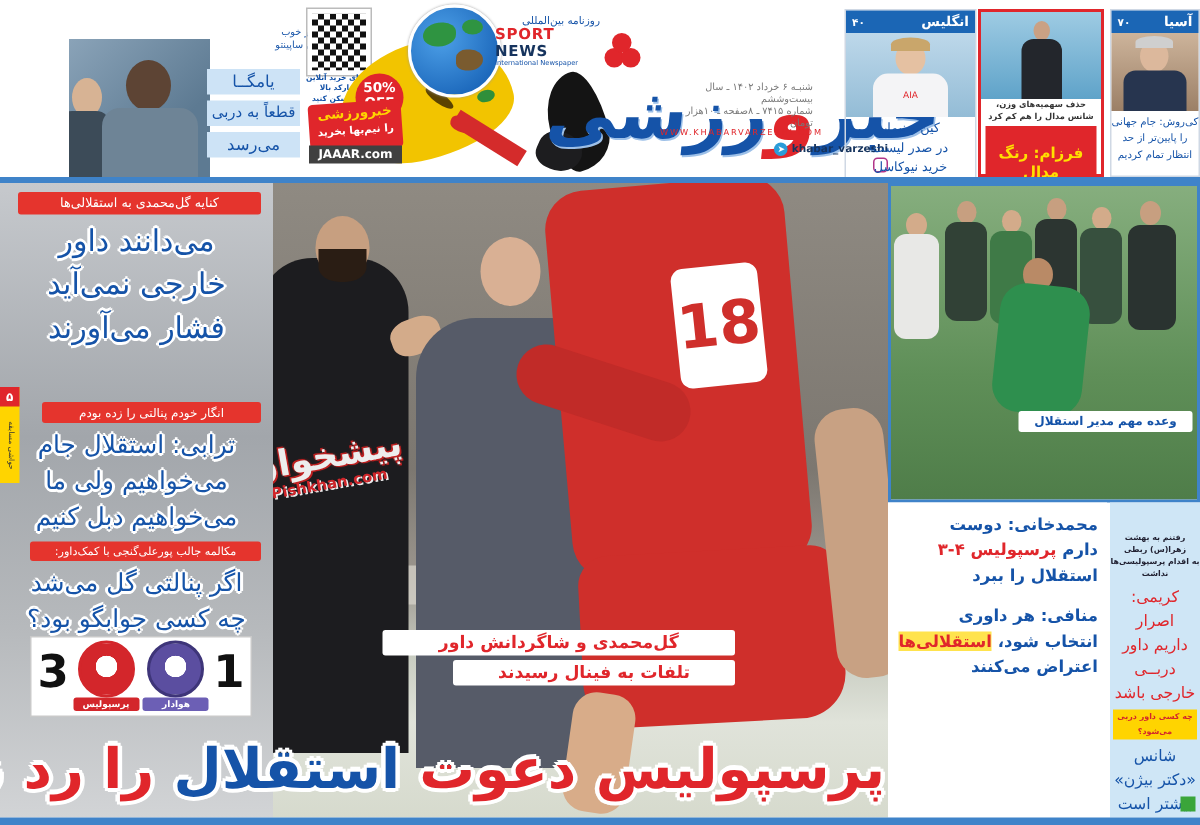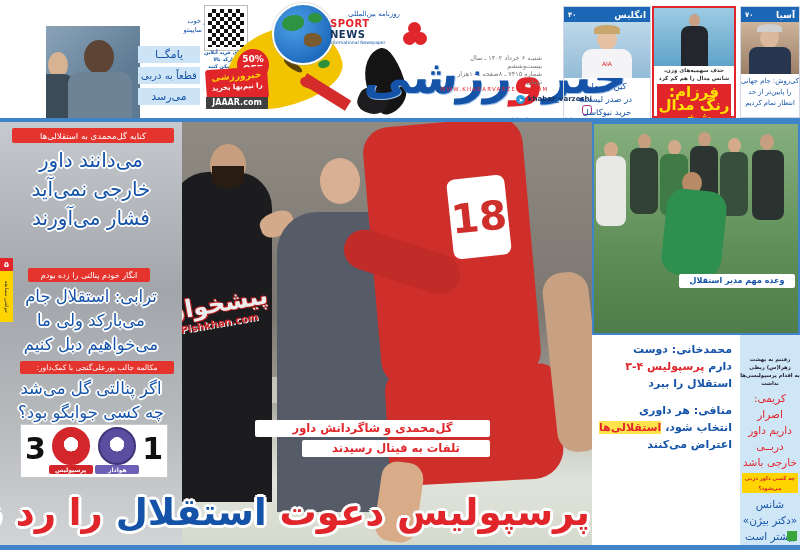--- a/index.html
+++ b/index.html
@@ -134,21 +134,21 @@
 
   <div class="abs" style="left:652px;top:6px;width:84px;height:112px;border:2px solid #e0262b;background:#fff;box-sizing:border-box;">
     <div class="photo" style="position:relative;height:58px;background:linear-gradient(180deg,#9ecbe3,#5fa3c9);">
       <div class="figure-head" style="left:35px;top:6px;width:11px;height:13px;background:#caa184;"></div>
       <div class="abs" style="left:27px;top:18px;width:27px;height:40px;background:#23262c;border-radius:8px 8px 0 0;"></div>
     </div>
     <div class="ctr" style="font-size:5.5px;line-height:7.5px;color:#333;font-weight:bold;padding-top:1px;">
       <div>حذف سهمیه‌های وزن،</div>
       <div>شانس مدال را هم کم کرد</div>
     </div>
-    <div class="ctr" style="margin:2px 3px 0 3px;background:#e0262b;color:#ffe000;font-weight:bold;font-size:15px;line-height:13px;padding:2px 0;">
+    <div class="ctr" style="margin:2px 3px 0 3px;background:#e0262b;color:#ffe000;font-weight:bold;font-size:10px;line-height:13px;padding:12px 0;">
       <div>فرزام: رنگ مدال</div>
       <div>مشخص نیست</div>
     </div>
   </div>
 
   <div class="abs" style="left:740px;top:6px;width:60px;height:112px;border:1px solid #cfd8e4;box-sizing:border-box;">
     <div class="boxhead" style="height:15px;font-size:9px;">
       <span>آسیا</span>
         <span style="font-size:7px;">۷۰</span>
     </div>
@@ -166,24 +166,24 @@
 
   <div class="abs" style="left:0;top:118px;width:800px;height:4px;background:#3f83c9;"></div>
 
   <div class="abs" style="left:0;top:122px;width:182px;height:423px;background:linear-gradient(180deg,#c6c9cd,#a2a6ab 40%,#b6b9bc 70%,#d2d4d6);">
     <div class="kickbar" style="position:absolute;left:12px;top:6px;width:162px;height:15px;font-size:8.5px;">کنایه گل‌محمدی به استقلالی‌ها</div>
     <div class="abs blu bold ctr olw" style="left:4px;top:24px;width:174px;font-size:20px;line-height:29px;">
       <div>می‌دانند داور</div>
       <div>خارجی نمی‌آید</div>
       <div>فشار می‌آورند</div>
     </div>
-    <div class="kickbar" style="position:absolute;left:28px;top:146px;width:122px;height:14px;font-size:8px;">انگار خودم پنالتی را زده بودم</div>
+    <div class="kickbar" style="position:absolute;left:28px;top:146px;width:146px;height:14px;font-size:8px;">انگار خودم پنالتی را زده بودم</div>
     <div class="abs blu bold ctr olw" style="left:4px;top:163px;width:174px;font-size:16.5px;line-height:24px;">
       <div>ترابی: استقلال جام</div>
-      <div>می‌بارکد ولی ما</div>
+      <div>می‌خواهیم ولی ما</div>
       <div>می‌خواهیم دبل کنیم</div>
     </div>
     <div class="kickbar" style="position:absolute;left:20px;top:239px;width:154px;height:13px;font-size:7.5px;">مکالمه جالب پورعلی‌گنجی با کمک‌داور:</div>
     <div class="abs blu bold ctr olw" style="left:4px;top:255px;width:174px;font-size:16.5px;line-height:24px;">
       <div>اگر پنالتی گل می‌شد</div>
       <div>چه کسی جوابگو بود؟</div>
     </div>
   </div>
 
   <div class="abs" style="left:0;top:258px;width:13px;height:64px;background:#ffd400;">

